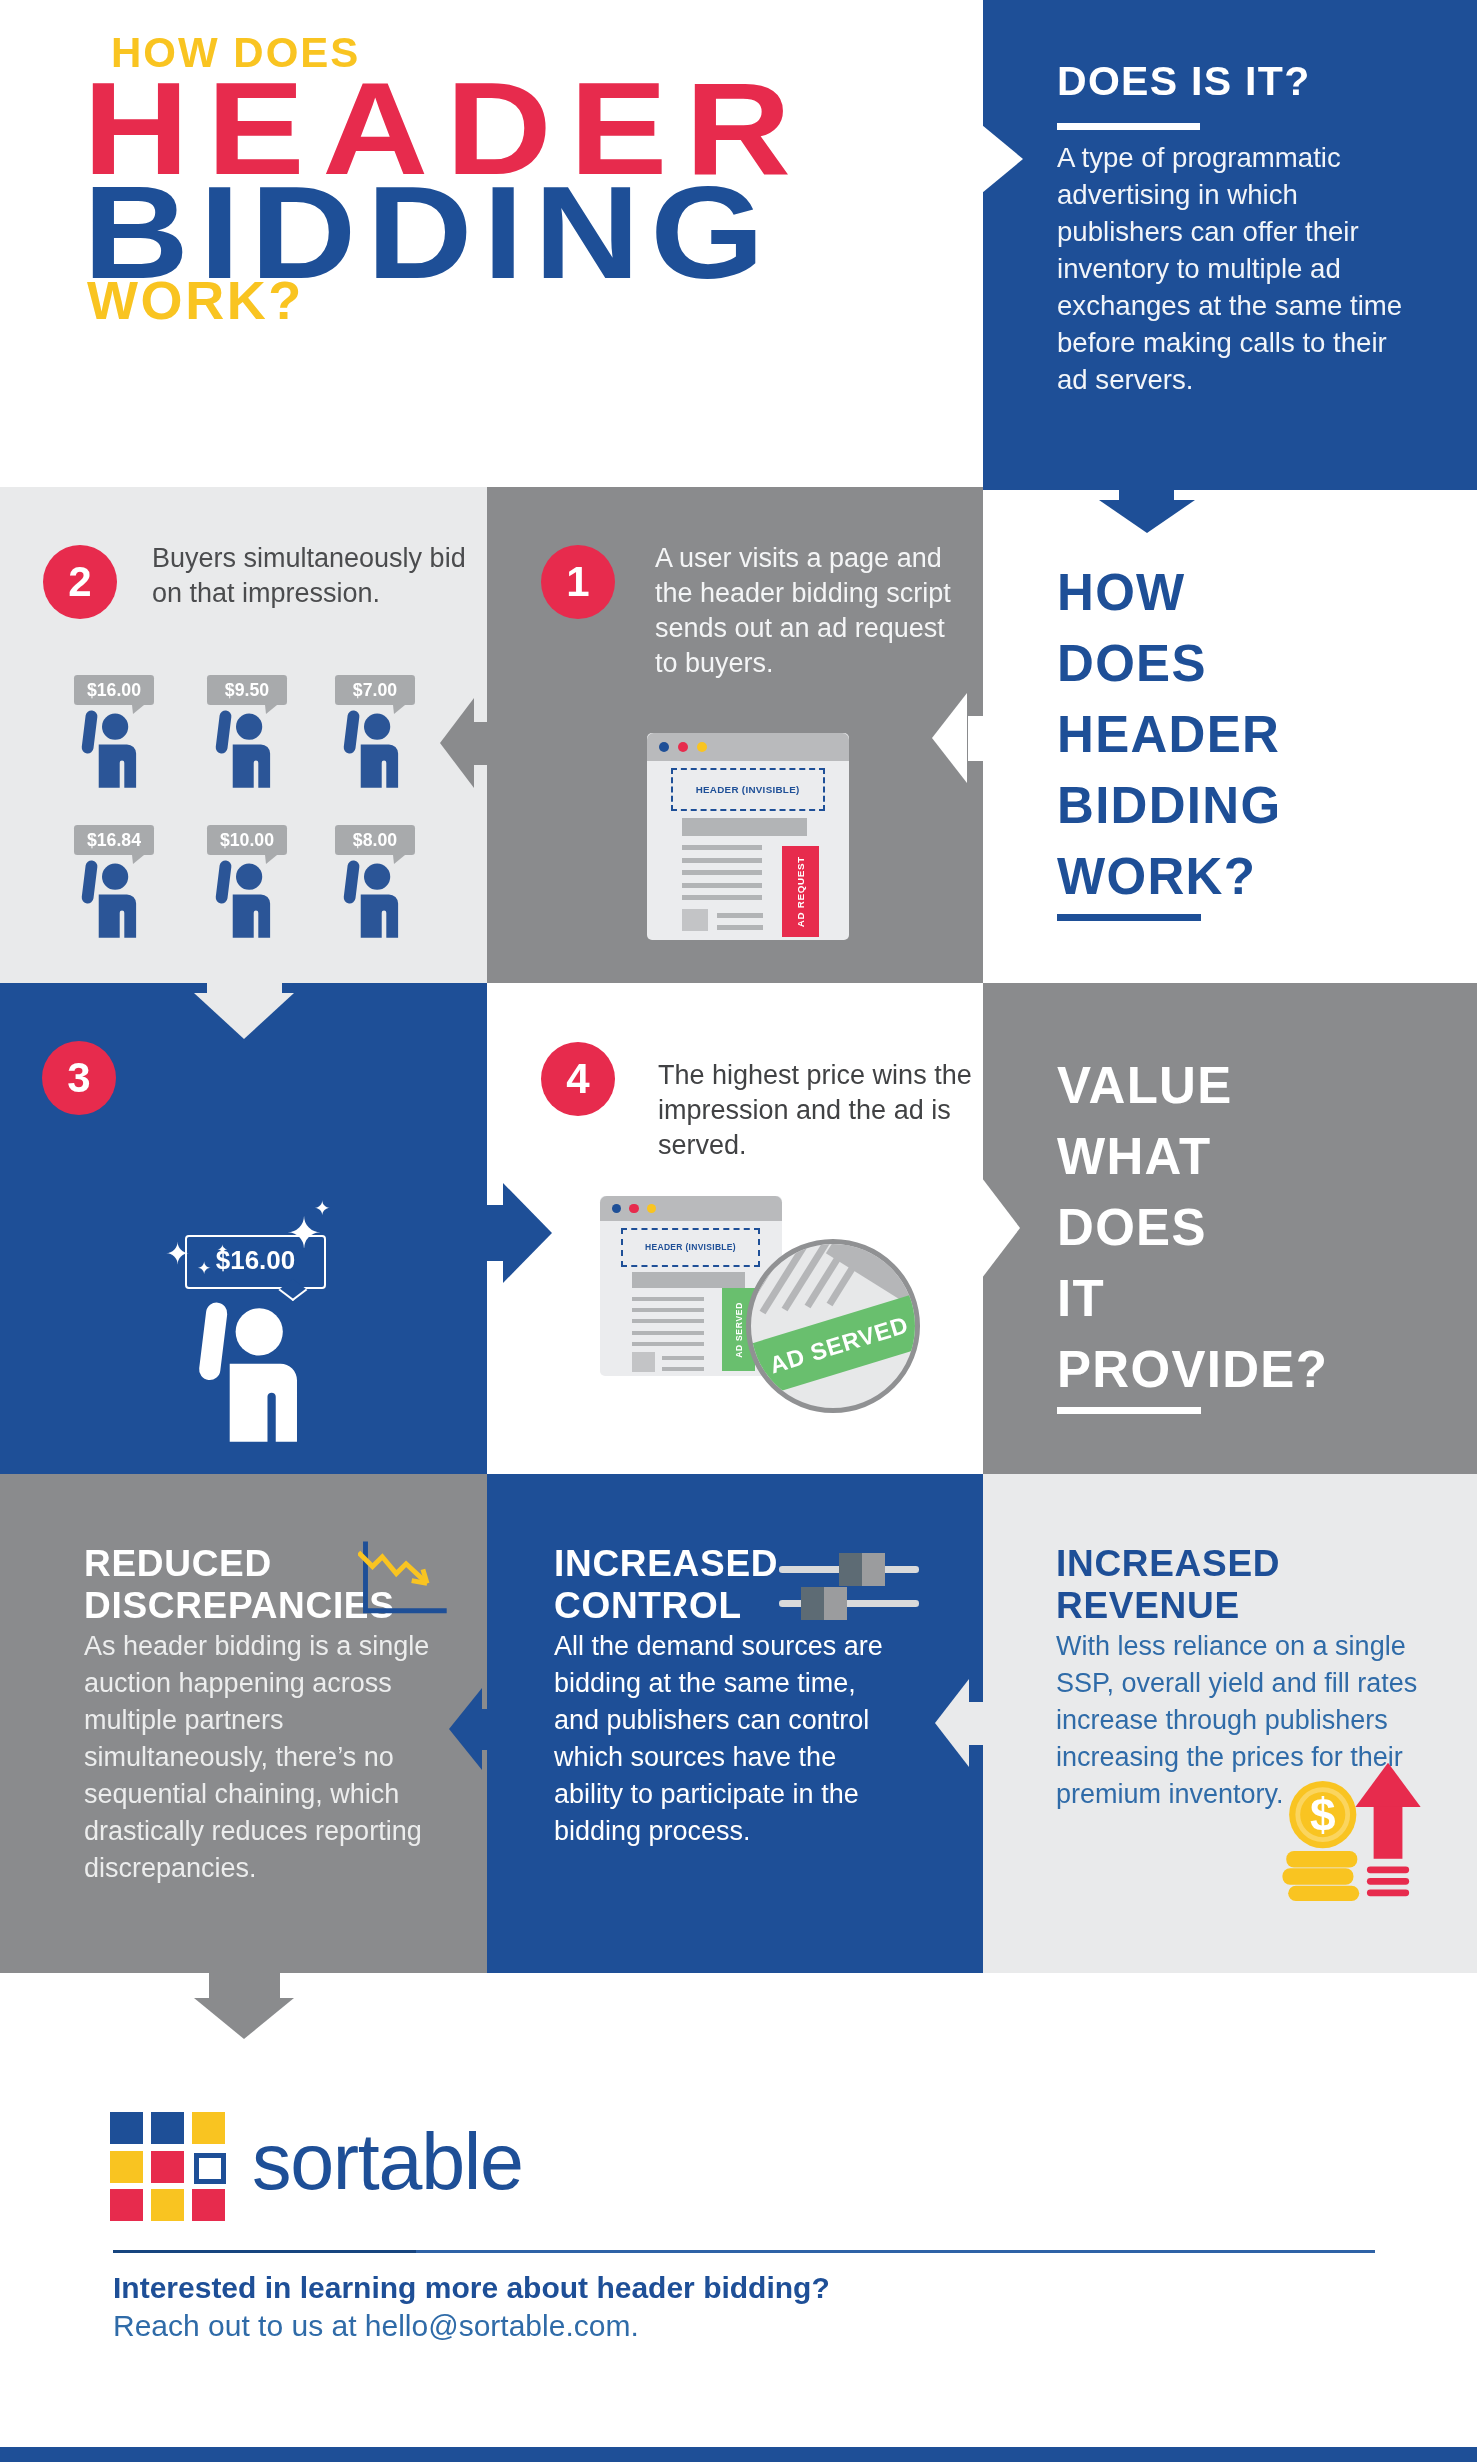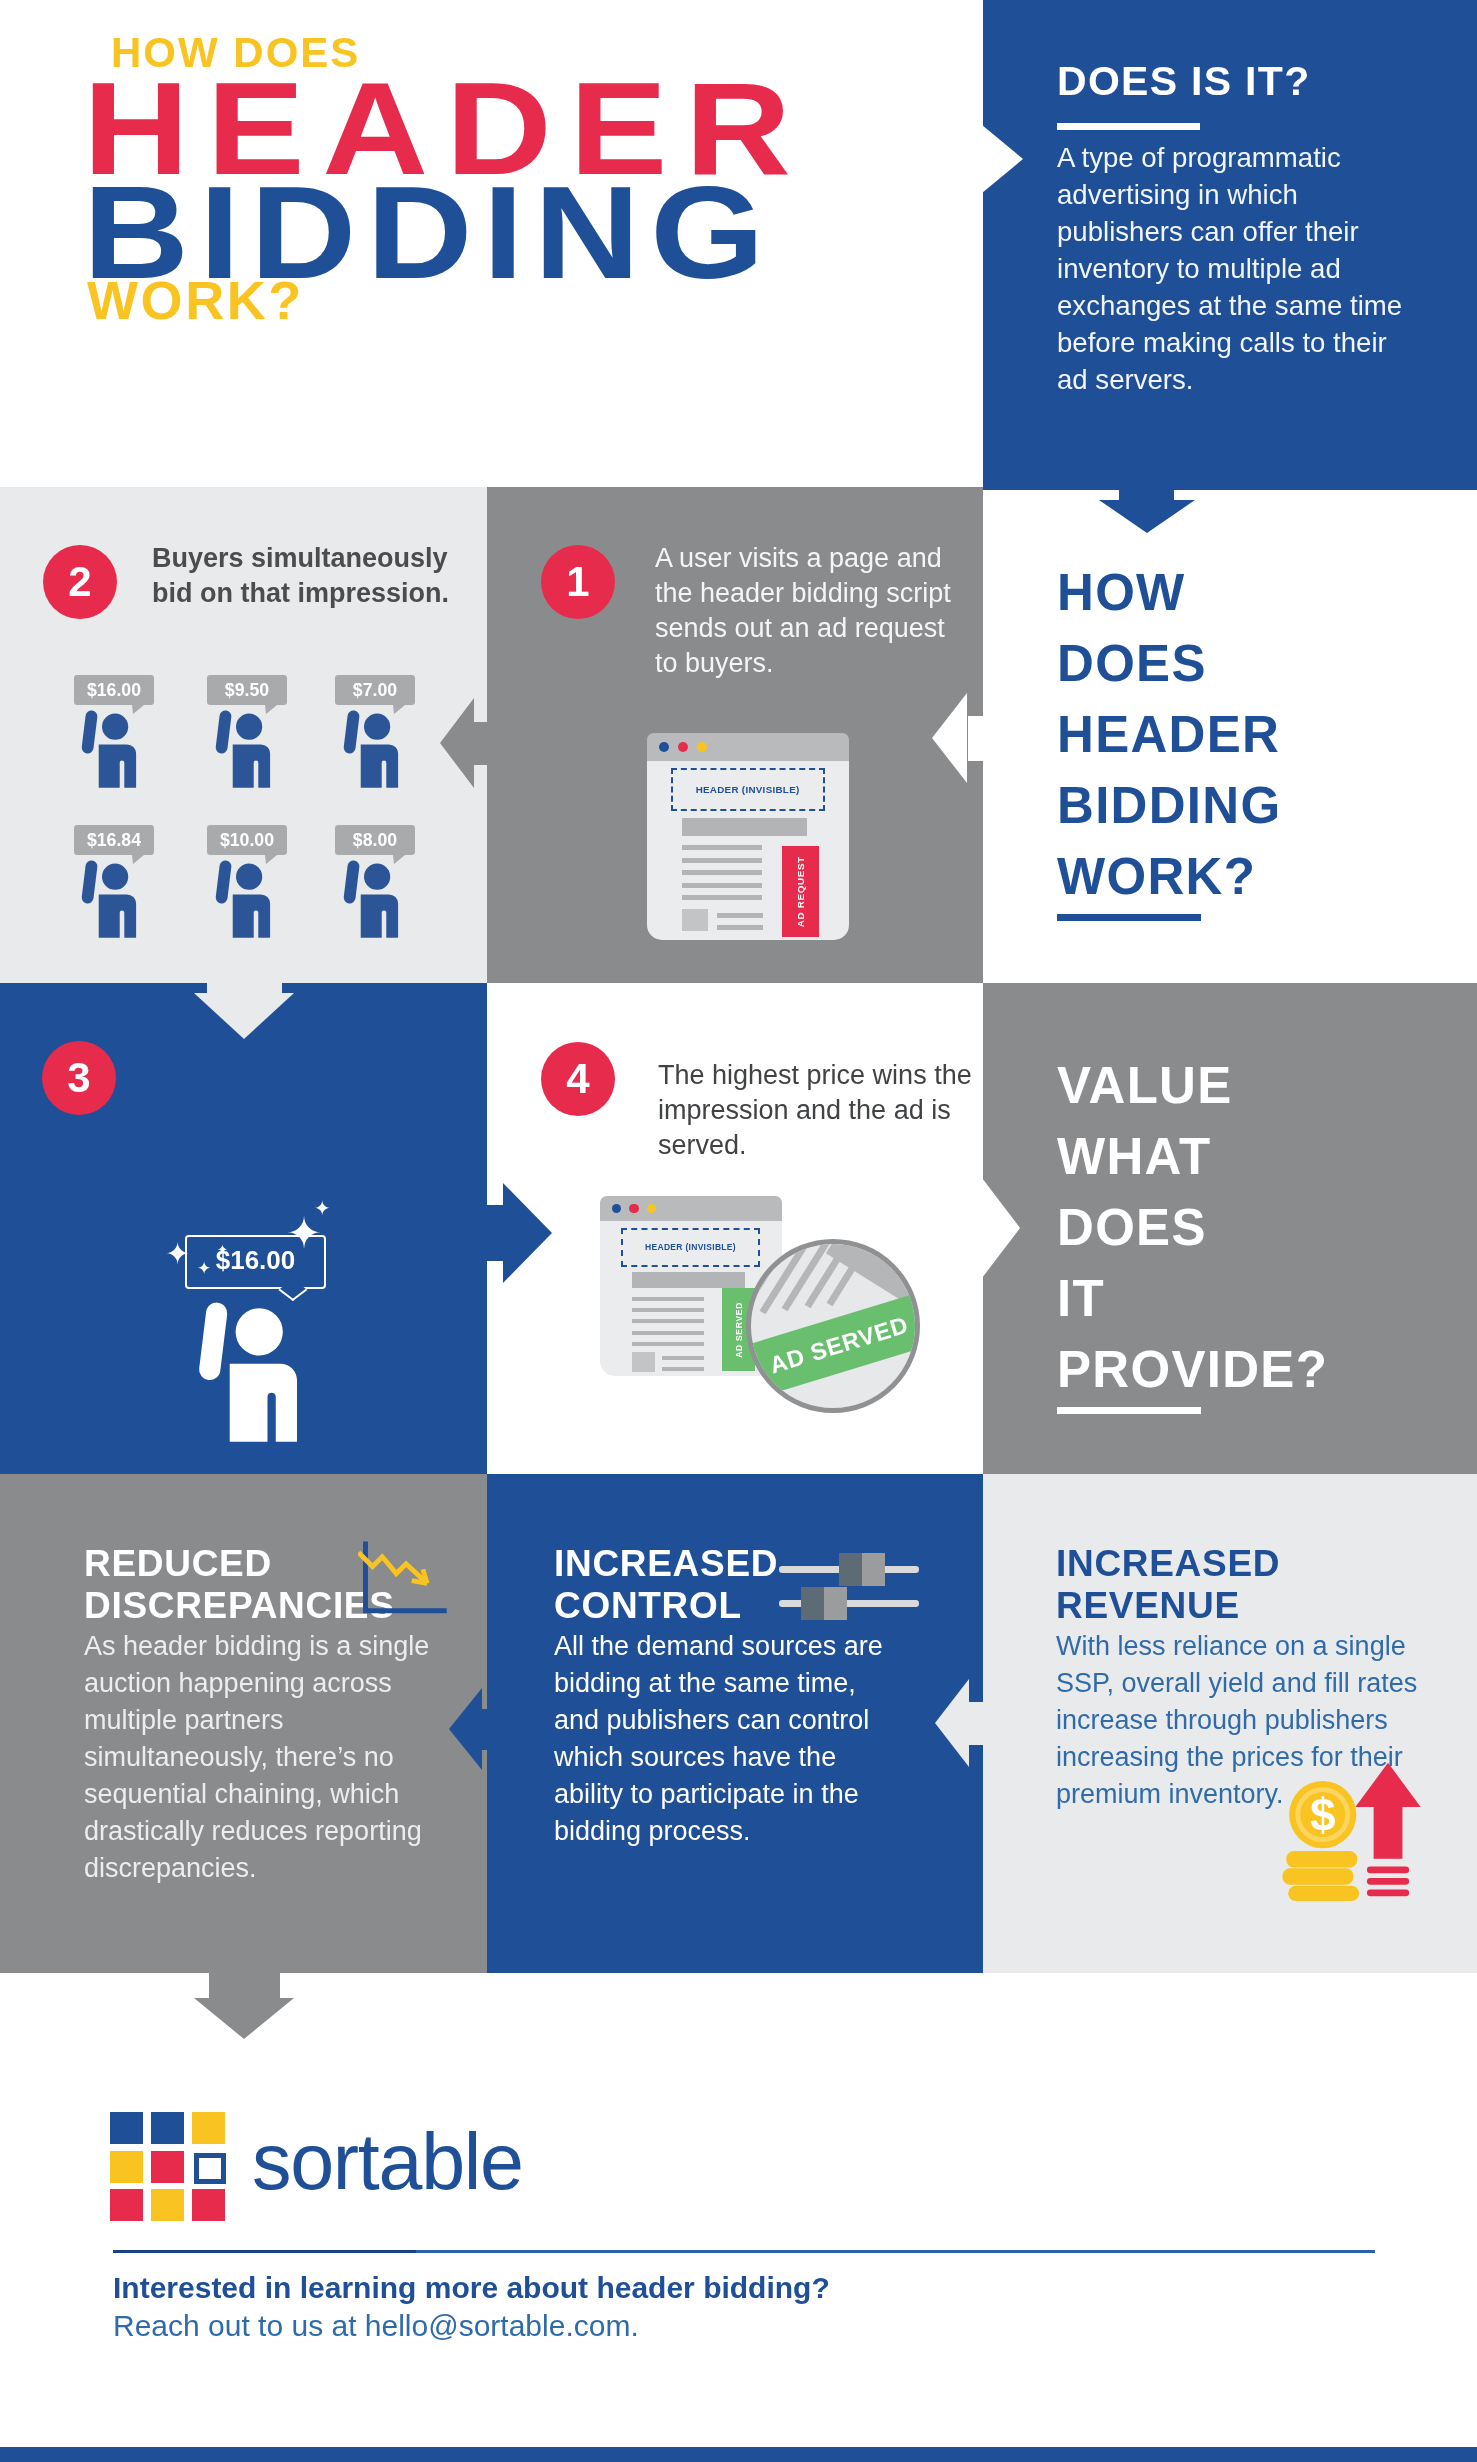--- a/index.html
+++ b/index.html
@@ -37,21 +37,21 @@
   .bidder-big{position:absolute;width:115px;height:144px;color:#ffffff;}
 
   
   .win-bubble{position:absolute;left:185px;top:1235px;width:137px;height:50px;border:2.6px solid #fff;
               border-radius:3.9px;color:#fff;font-size:26px;font-weight:bold;text-align:center;line-height:46px;}
   .win-tail{position:absolute;left:284px;top:1281px;width:15.8px;height:15.8px;background:#1e4f97;
             border-right:2.6px solid #fff;border-bottom:2.6px solid #fff;transform:rotate(45deg) skew(-8deg,-8deg);}
   .sparkle{position:absolute;color:#fff;line-height:1;}
 
   
-  .browser{position:absolute;background:#ebecee;border-radius:15px;}
+  .browser{position:absolute;background:#ebecee;border-radius:5px;}
   .browser .bar{position:absolute;left:0;top:0;right:0;height:27.6px;background:#b9babc;border-radius:6.6px 6.6px 0 0;
                 display:flex;align-items:center;padding-left:11.8px;gap:8.5px;}
   .dot{width:10.5px;height:10.5px;border-radius:50%;}
   .hdr-box{position:absolute;border:2px dashed #1e4f97;display:flex;align-items:center;justify-content:center;
            color:#1e4f97;font-weight:bold;font-size:9.8px;letter-spacing:0.3px;}
   .gbar{position:absolute;background:#b2b4b6;}
   .gline{position:absolute;background:#b2b4b6;height:4.6px;}
   .gsq{position:absolute;background:#c3c4c6;}
   .vbanner{position:absolute;color:#fff;font-weight:bold;font-size:9.8px;letter-spacing:0.7px;
            display:flex;align-items:center;justify-content:center;}
@@ -111,21 +111,21 @@
 
   <div class="stem" style="left:1119px;top:490px;width:55px;height:10.5px;background:#1e4f97;"></div>
   <div class="tri" style="left:1099px;top:500px;border-left:48px solid transparent;border-right:48px solid transparent;border-top:33px solid #1e4f97;"></div>
 
   <div class="panel" style="left:0;top:487px;width:487px;height:496px;background:#e9eaeb;"></div>
   <div class="panel" style="left:487px;top:487px;width:496px;height:496px;background:#8a8b8d;"></div>
 
   <div class="circle-num" style="left:43px;top:545px;">
       <span>2</span>
     </div>
-  <div class="abs step-text" style="left:152px;top:541px;width:335px;color:#4b4c4e;font-weight:bold;">Buyers simultaneously bid on that impression.</div>
+  <div class="abs step-text" style="left:152px;top:541px;width:335px;color:#4b4c4e;">Buyers simultaneously bid on that impression.</div>
 
   <div class="bid-bubble" style="left:74px;top:675px;"><span>$16.00</span></div>
   <div class="bid-bubble" style="left:207px;top:675px;"><span>$9.50</span></div>
   <div class="bid-bubble" style="left:335px;top:675px;"><span>$7.00</span></div>
   <div class="bidder" style="left:81px;top:709px;"><svg viewBox="0 0 96 122">
         <use href="#bidder-shape"></use>
       </svg></div>
   <div class="bidder" style="left:215px;top:709px;"><svg viewBox="0 0 96 122">
         <use href="#bidder-shape"></use>
       </svg></div>

